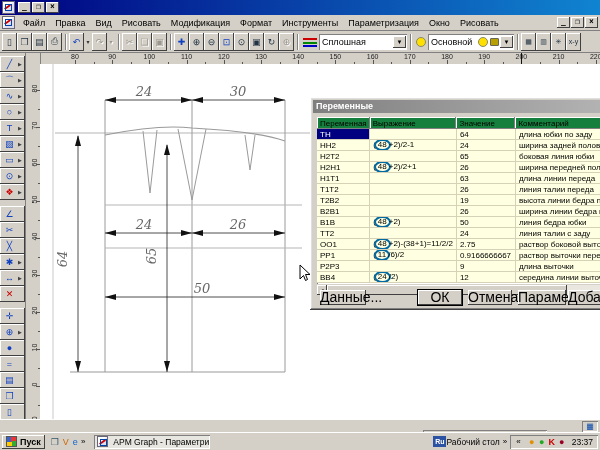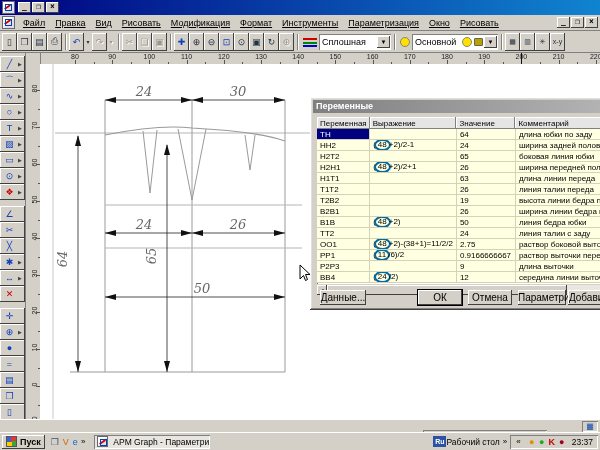--- a/index.html
+++ b/index.html
@@ -20,21 +20,21 @@
   .appicon:after{content:"";position:absolute;left:2px;top:2px;width:5px;height:5px;border:1px solid #04a;}
   #titlebar .t{flex:1;white-space:nowrap;overflow:hidden;}
   .winbtns{display:flex;gap:1px;flex:none;}
   .winbtn{width:13px;height:11px;background:#d4d0c8;font-size:8px;line-height:10px;text-align:center;
     color:#000;font-weight:bold;font-family:"DejaVu Sans Mono",monospace;}
 
   
   #menubar{position:absolute;left:0;top:15px;width:600px;height:16px;background:#d4d0c8;
     display:flex;align-items:center;font-size:9px;color:#000;padding:0 2px;box-sizing:border-box;
     border-bottom:1px solid #808080;}
-  .menuitem{padding:1px 5px;white-space:nowrap;text-decoration:underline;}
+  .menuitem{padding:1px 5px;white-space:nowrap;}
   #menubar .sp{flex:1;}
 
   
   #toolbar{position:absolute;left:0;top:31px;width:600px;height:22px;background:#d4d0c8;
     display:flex;align-items:center;padding:0 2px;box-sizing:border-box;border-bottom:1px solid #808080;}
   .tbtn{width:13px;height:18px;display:flex;align-items:center;justify-content:center;
     font-size:9px;color:#234;flex:none;}
   .tbtn.wide{width:15px;}
   .tbtn.drop{width:8px;font-size:6px;color:#333;}
   .tbtn.dis{color:#9a968e;text-shadow:1px 1px #fff;}
@@ -77,30 +77,30 @@
   .note{position:absolute;font-size:8.5px;color:#111;line-height:1.25;}
   #cursor{position:absolute;left:299px;top:264px;z-index:9;}
 
   
   #dialog{position:absolute;left:310px;top:97px;width:330px;height:213px;background:#d4d0c8;z-index:5;}
   #dlgtitle{position:absolute;left:3px;top:3px;right:3px;height:13px;
     background:linear-gradient(90deg,#7f7f7f,#b9b9b9);color:#fff;font-size:9px;font-weight:bold;
     line-height:13px;padding-left:3px;}
   #tblwrap{position:absolute;left:7px;top:20px;width:318px;height:167px;background:#fff;overflow:hidden;}
   table{border-collapse:collapse;table-layout:fixed;font-size:8px;}
-  th{background:#e5e5e5;font-weight:normal;text-align:left;font-size:8px;height:12px;
+  th{background:#15803d;font-weight:normal;text-align:left;font-size:8px;height:12px;
      padding:0 3px;box-shadow:inset -1px -1px #808080,inset 1px 1px #fff;white-space:nowrap;overflow:hidden;}
   td{background:#ffffe1;height:10px;padding:0 3px;border-right:1px solid #d6d2b8;border-bottom:1px solid #d6d2b8;
      white-space:nowrap;overflow:hidden;color:#000;}
   td.sel{background:#000080;color:#fff;}
   .pen{display:inline-block;border:2px solid #0369a1;border-radius:50%;padding:0 2px;margin:-1px -2px;line-height:8px;}
   #dlgscroll{position:absolute;left:7px;top:188px;width:318px;height:10px;background:#e9e7df;}
   .scrbtn{position:absolute;top:0;width:10px;height:10px;background:#d4d0c8;font-size:5px;line-height:10px;text-align:center;color:#000;}
   #scrthumb{position:absolute;left:10px;top:0;width:240px;height:10px;background:#d4d0c8;}
-  .dlgbtn{position:absolute;top:193px;height:15px;background:#d4d0c8;font-size:10px;text-align:center;line-height:15px;color:#000;}
+  .dlgbtn{position:absolute;top:193px;height:15px;background:#d4d0c8;font-size:14px;text-align:center;line-height:15px;color:#000;}
   .dlgbtn.def{outline:1px solid #000;}
 
   
   #statusbar{position:absolute;left:0;top:419px;width:600px;height:13px;background:#d4d0c8;font-size:8.5px;
     border-top:1px solid #fff;}
   #coords{position:absolute;right:53px;top:10px;width:120px;height:11px;line-height:11px;padding-left:4px;color:#000;}
   #statico{position:absolute;right:2px;top:1px;width:16px;height:11px;text-align:center;line-height:11px;color:#04a;font-size:8px;}
 
   
   #taskbar{position:absolute;left:0;top:432px;width:600px;height:18px;background:#d4d0c8;border-top:1px solid #fff;
@@ -177,21 +177,21 @@
         <span class="tbtn wide raised1">⊕</span>
         <span class="tbtn wide raised1">⊖</span>
         <span class="tbtn wide raised1 blue">⊡</span>
         <span class="tbtn wide raised1">⊙</span>
         <span class="tbtn wide raised1">▣</span>
         <span class="tbtn wide raised1">↻</span>
         <span class="tbtn wide raised1 dis">⊕</span>
         <span class="tbsep"></span>
       </span>
     <span class="stripes"></span>
-    <div class="combo sunken1" style="width:72px">
+    <div class="combo sunken1" style="width:88px">
       <span class="cv">Сплошная</span>
       <span class="arrow raised1">▼</span>
     </div>
     <span class="tbsep"></span>
     <span class="bulb"></span>
     <div class="combo sunken1" style="width:86px">
       <span class="cv">Основной</span>
       <span class="bulb"></span>
       <span class="lock"></span>
       <span class="arrow raised1">▼</span>

